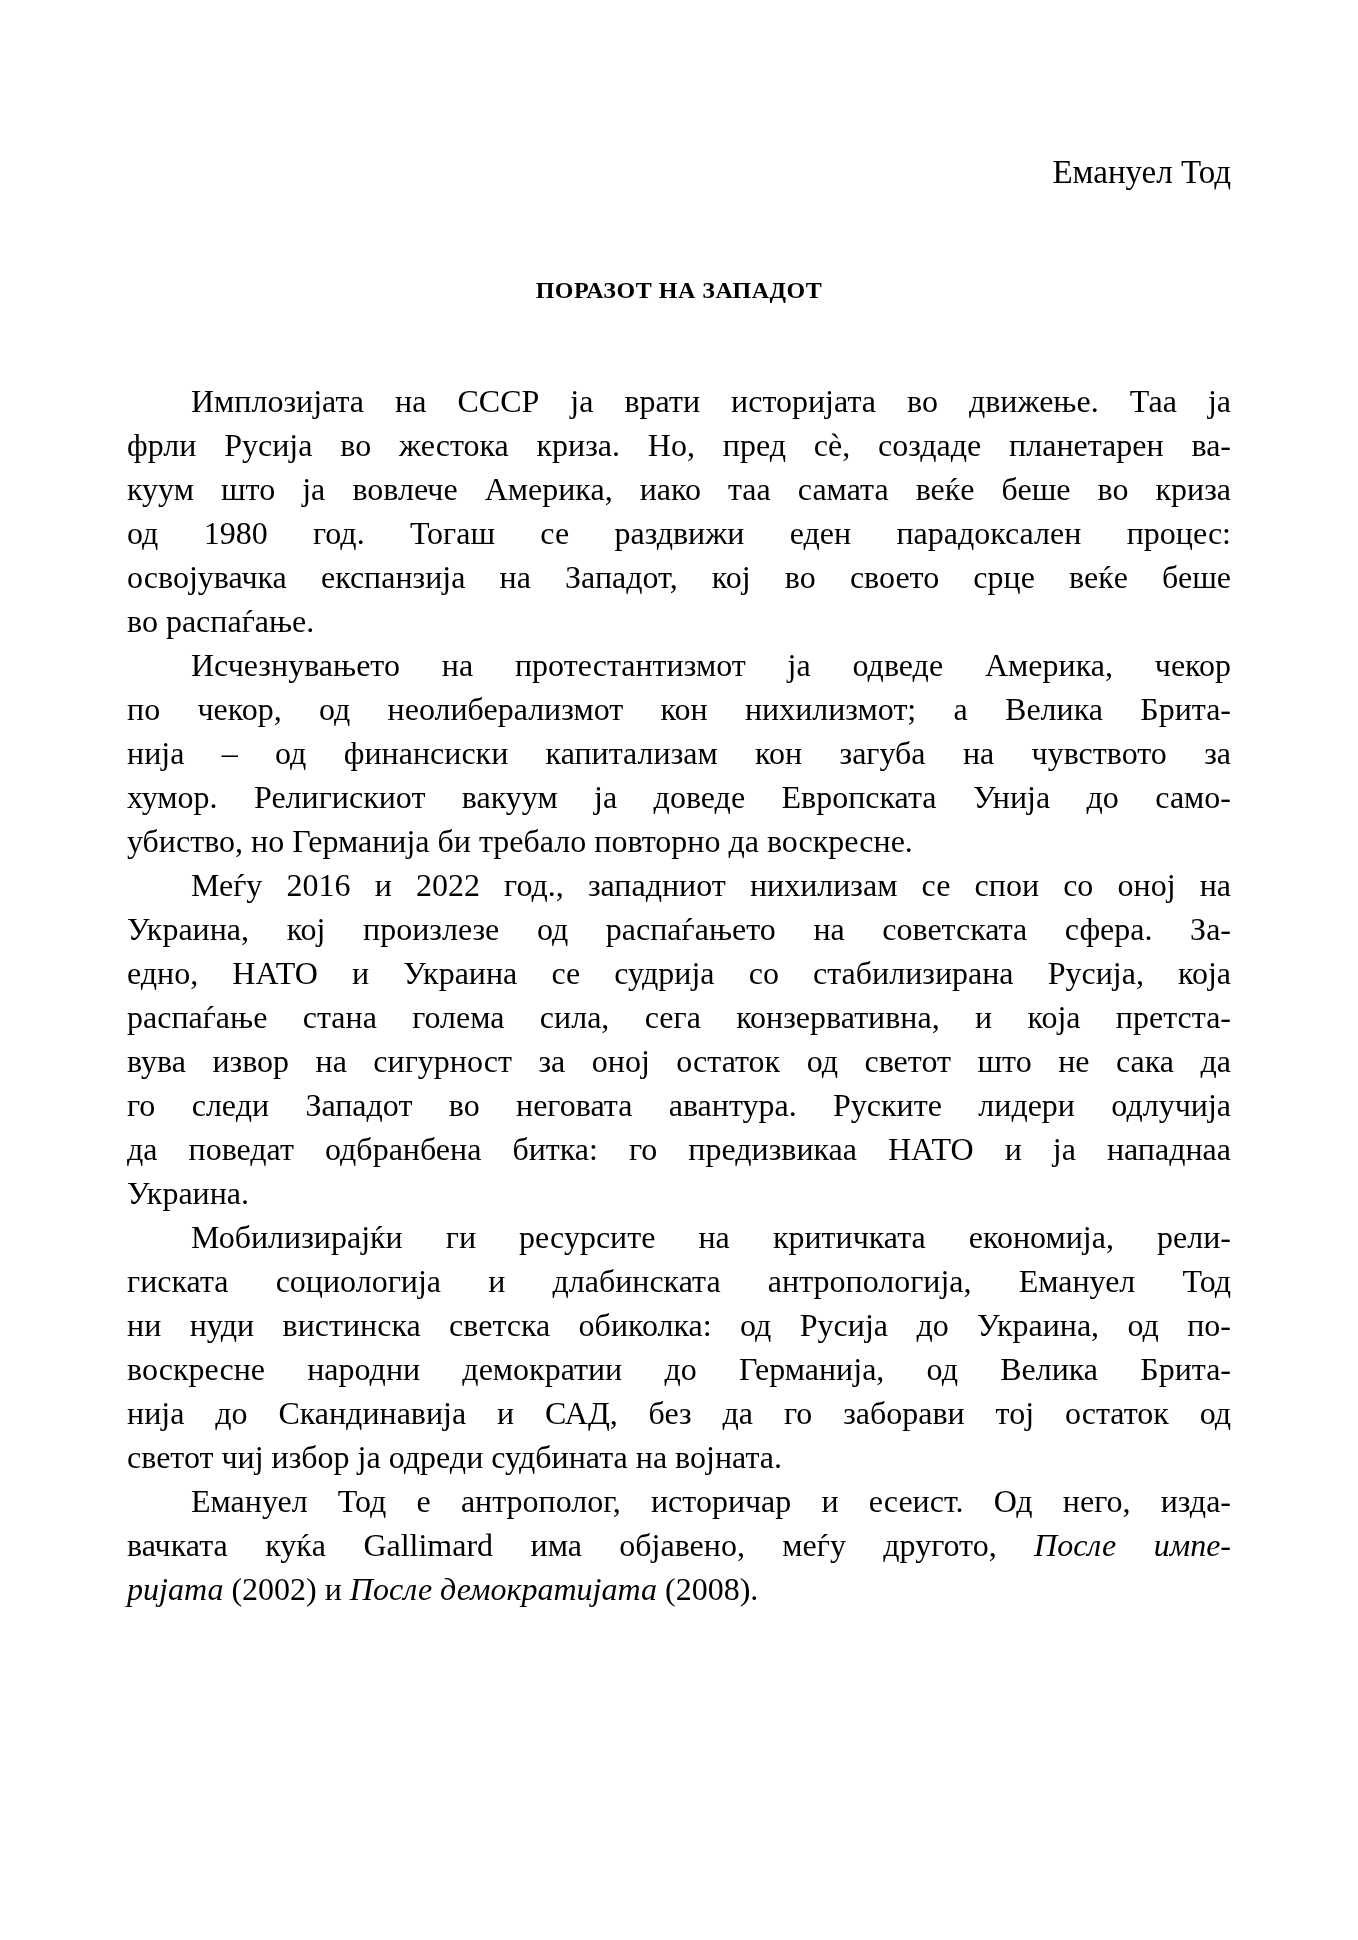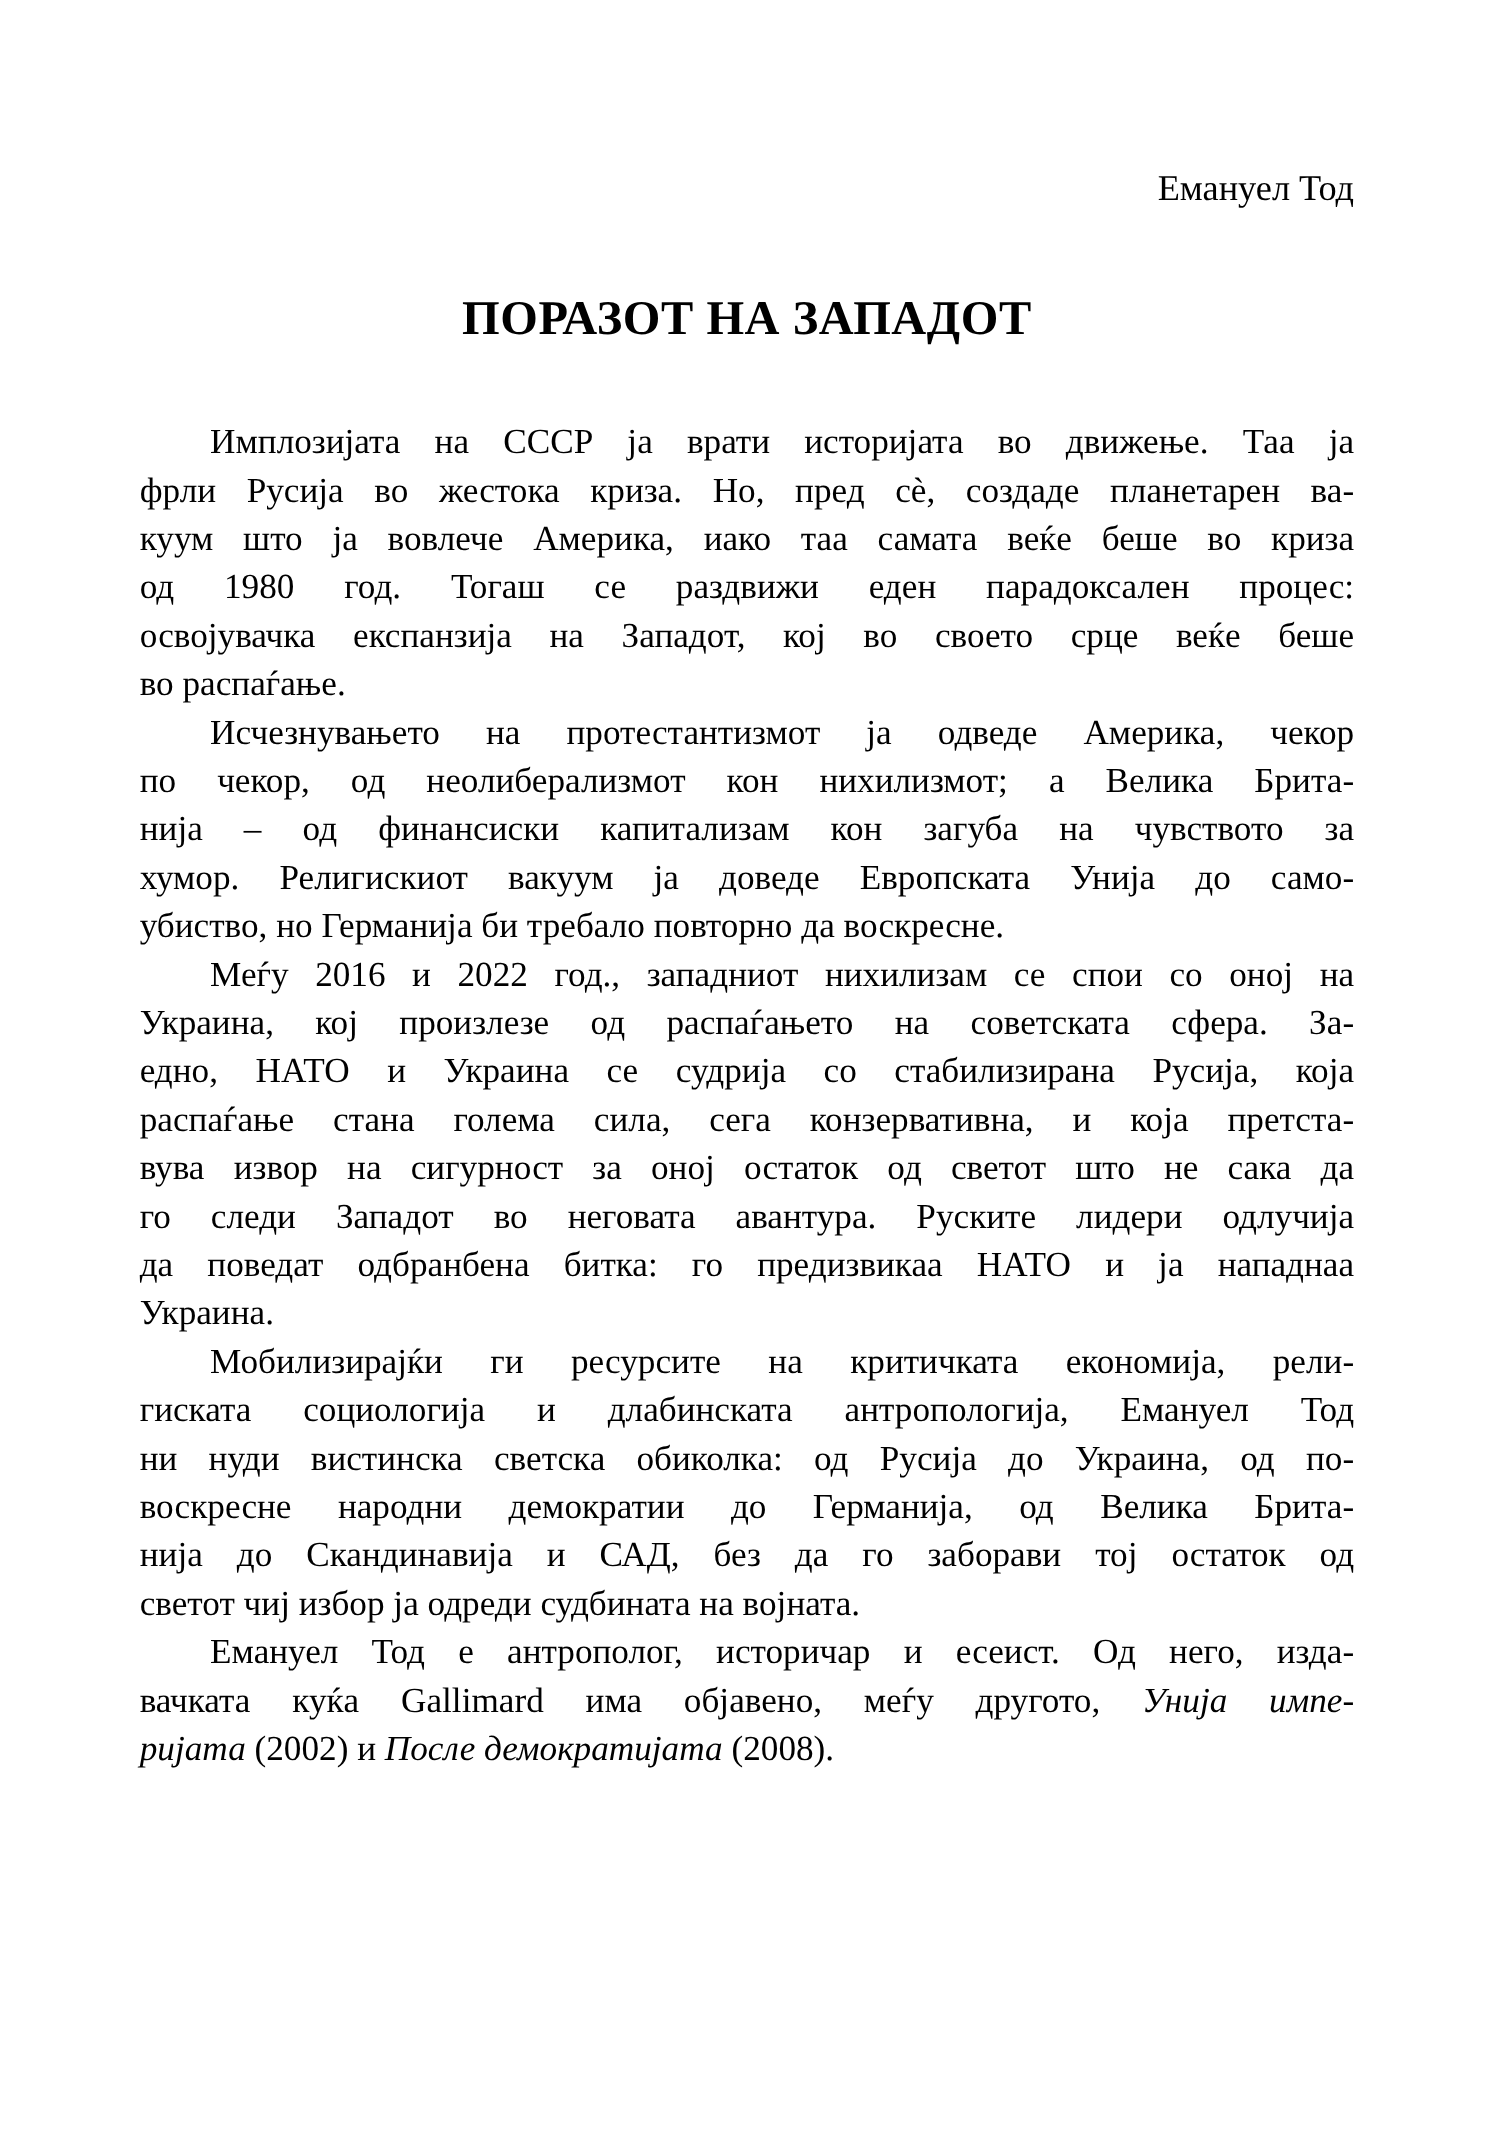--- a/index.html
+++ b/index.html
@@ -18,21 +18,21 @@
     padding: 0 127px;
   }
   .author {
     margin-top: 150px;
     font-size: 33px;
     line-height: 44px;
     text-align: right;
   }
   .title {
     margin: 74px 0 0 0;
-    font-size: 44px;
+    font-size: 24px;
     line-height: 44px;
     font-weight: bold;
     text-align: center;
     letter-spacing: 0.5px;
   }
   .body-text {
     margin-top: 67px;
     font-size: 32px;
     line-height: 44px;
   }
@@ -81,17 +81,17 @@
       <div class="paragraph">
         <div class="line first"><span>Мобилизирајќи ги ресурсите на критичката економија, рели-</span></div>
         <div class="line"><span>гиската социологија и длабинската антропологија, Емануел Тод</span></div>
         <div class="line"><span>ни нуди вистинска светска обиколка: од Русија до Украина, од по-</span></div>
         <div class="line"><span>воскресне народни демократии до Германија, од Велика Брита-</span></div>
         <div class="line"><span>нија до Скандинавија и САД, без да го заборави тој остаток од</span></div>
         <div class="line last"><span>светот чиј избор ја одреди судбината на војната.</span></div>
       </div>
       <div class="paragraph">
         <div class="line first"><span>Емануел Тод е антрополог, историчар и есеист. Од него, изда-</span></div>
-        <div class="line"><span>вачката куќа Gallimard има објавено, меѓу другото, </span><span class="italic">Унија импе-</span></div>
+        <div class="line"><span>вачката куќа Gallimard има објавено, меѓу другото, </span><span class="italic">После импе-</span></div>
         <div class="line last"><span class="italic">ријата</span><span> (2002) и </span><span class="italic">После демократијата</span><span> (2008).</span></div>
       </div>
     </div>
 </div>
 
 </body></html>

